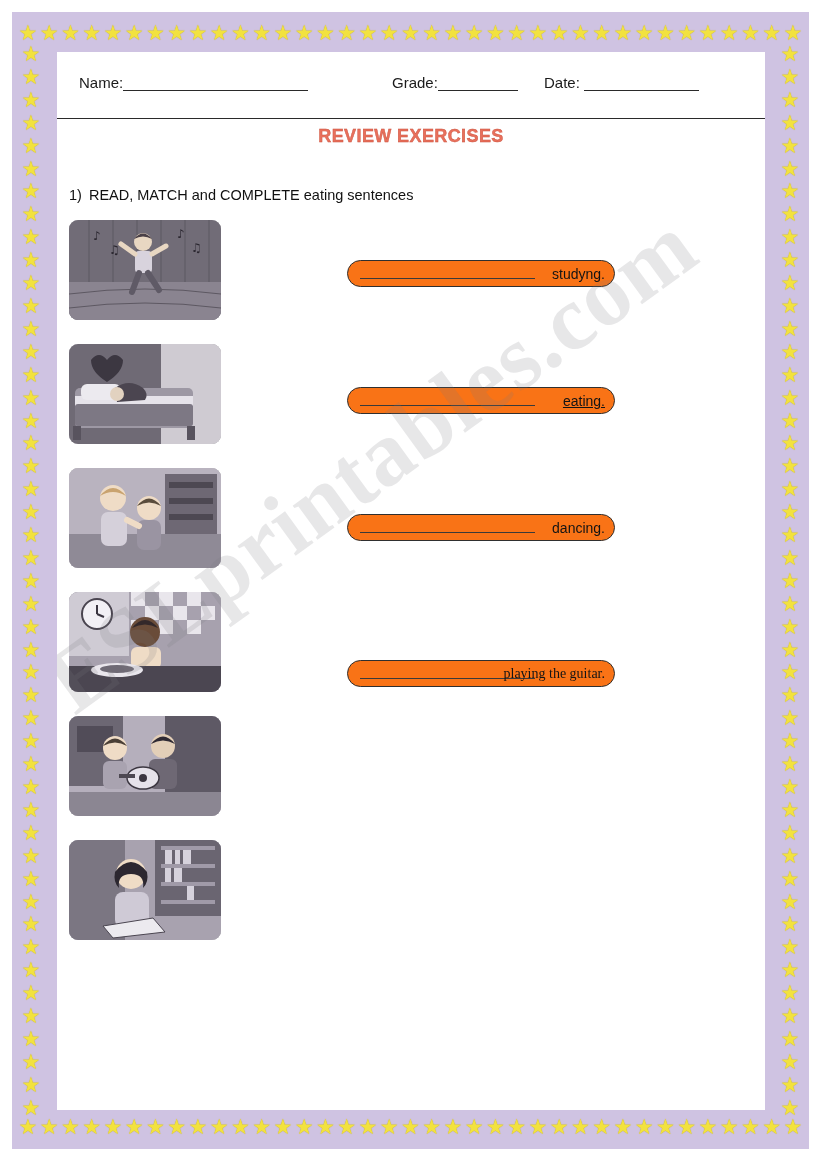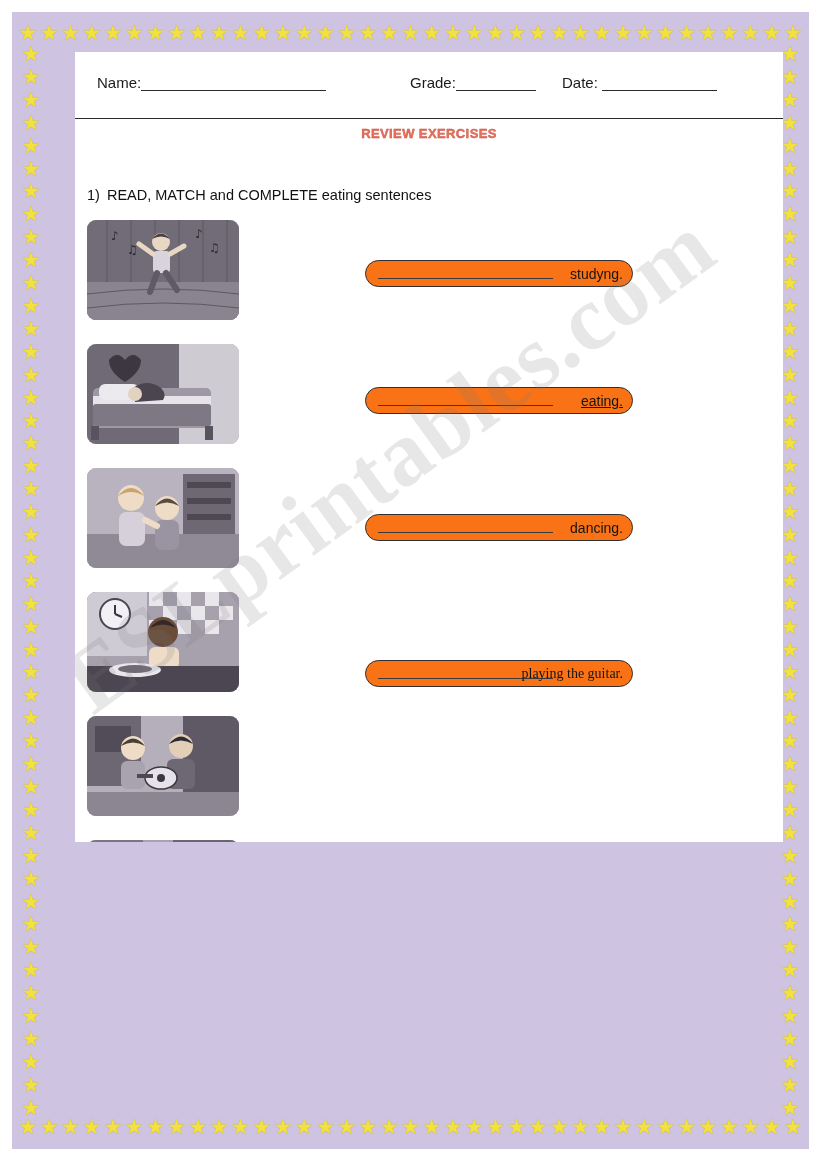--- a/index.html
+++ b/index.html
@@ -26,25 +26,24 @@
     height: 1137px;
     background: #cfc3e2;
     box-sizing: border-box;
   }
   
   .sheet {
     position: absolute;
     left: 57px;
     top: 52px;
     width: 708px;
-    height: 790px;
+    height: 1058px;
     background: #ffffff;
     box-sizing: border-box;
     overflow: hidden;
-    margin-left: 18px;
   }
   
   .star-row {
     position: absolute;
     display: flex;
     justify-content: space-between;
     align-items: center;
     pointer-events: none;
   }
   .star-col {
@@ -95,21 +94,21 @@
     top: 66px;
     width: 708px;
     border-bottom: 1px solid #2a2a2a;
   }
   .title {
     position: absolute;
     left: 0;
     top: 74px;
     width: 708px;
     text-align: center;
-    font-size: 13px;
+    font-size: 18px;
     font-weight: bold;
     letter-spacing: 0.4px;
     color: #e8705c;
     -webkit-text-stroke: 0.4px #c9503c;
   }
   .instruction {
     position: absolute;
     left: 12px;
     top: 135px;
     font-size: 14.5px;

